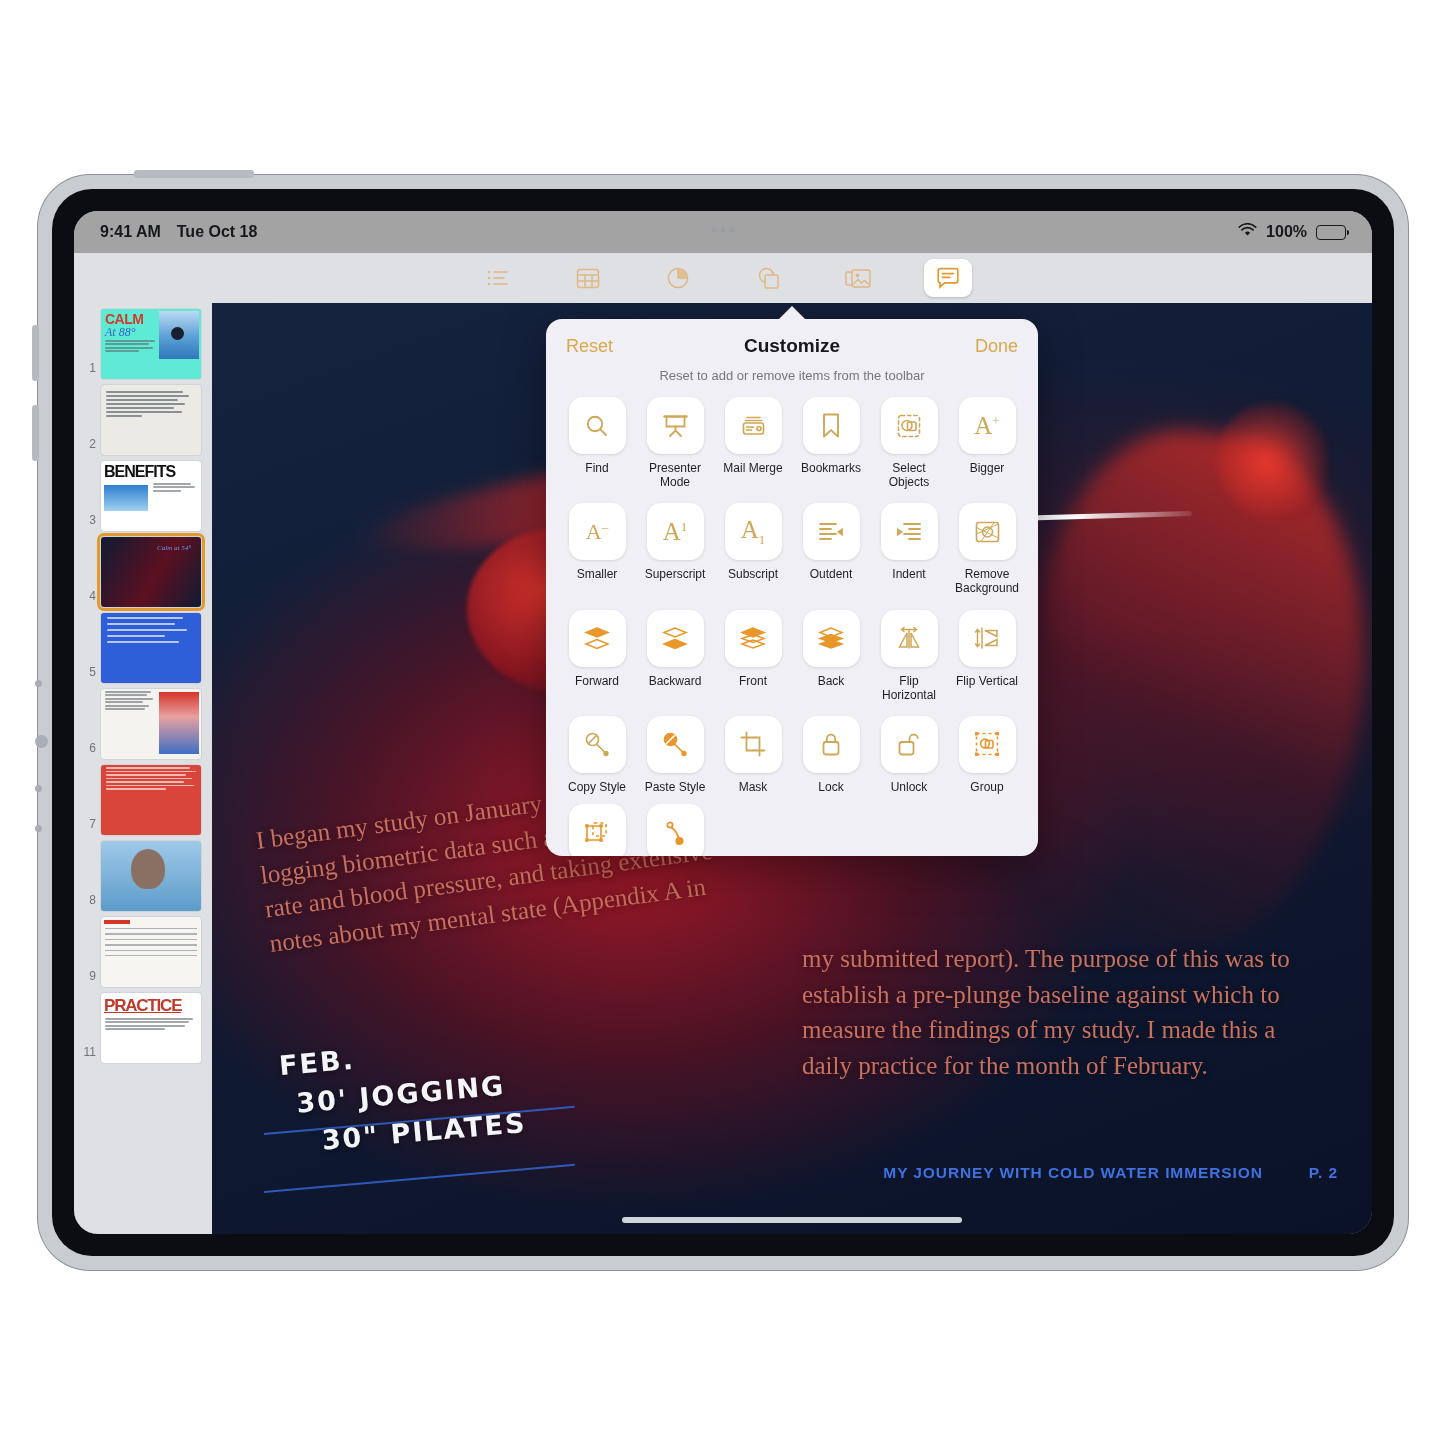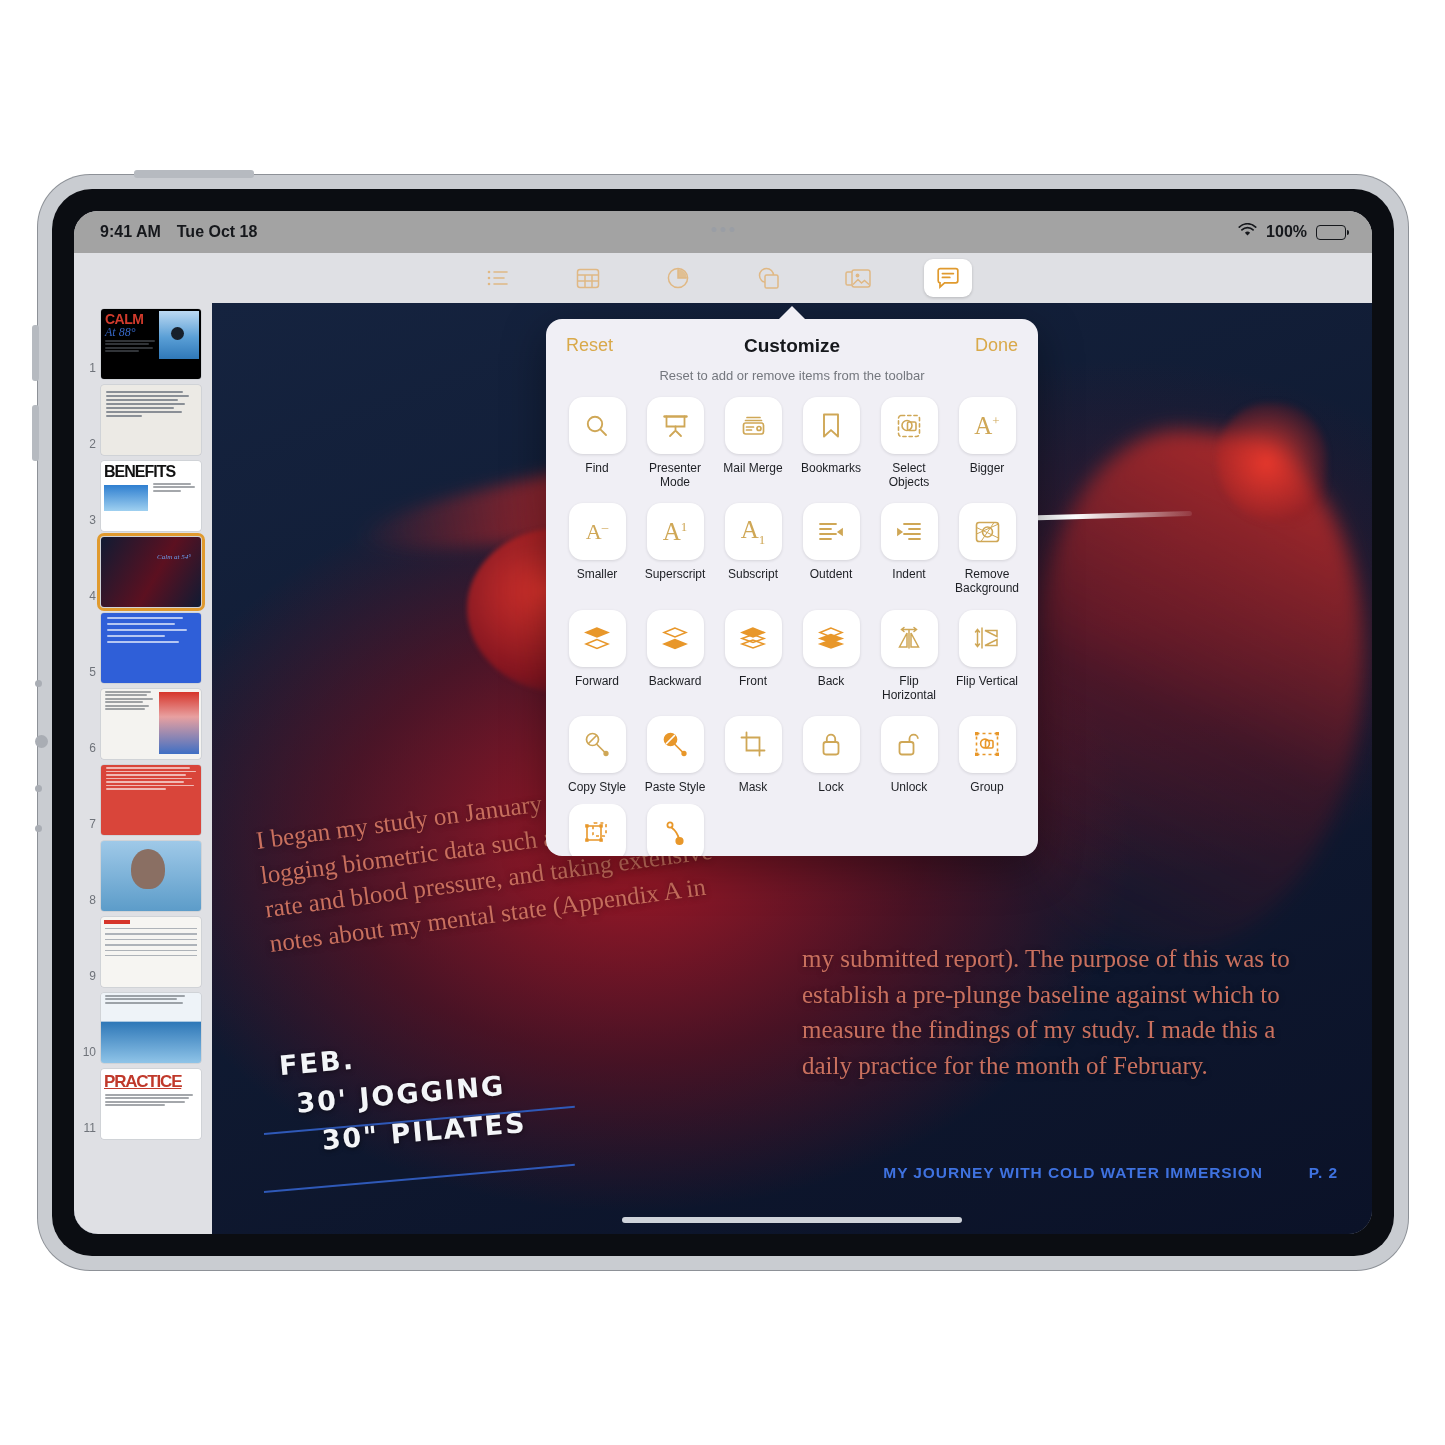--- a/index.html
+++ b/index.html
@@ -90,34 +90,34 @@
   .slide-num { width: 18px; text-align: right; font-size: 12px; color: #6f737a; padding-bottom: 4px; }
   .thumb {
     width: 100px; height: 70px; border-radius: 3px;
     background: #f2f2ef; overflow: hidden; position: relative;
     box-shadow: 0 0 0 0.5px #c2c5ca;
     font-size: 4px; color: #3a3a3a;
   }
   .thumb.sel { outline: 3px solid #e09a2e; outline-offset: 1px; }
 
   
-  .t-calm { background:#000000; }
+  .t-calm { background:#5eead4; }
   .t-calm .hd { font-family:"Liberation Sans",sans-serif; font-weight:bold; color:#d23b2c; font-size:14px; letter-spacing:-.5px; padding:4px 0 0 4px; line-height:.95;}
   .t-calm .hd2 { font-family:"Liberation Serif",serif; font-style:italic; color:#3566c4; font-size:12px; padding-left:4px; line-height:1;}
   .t-calm .ph { position:absolute; right:2px; top:2px; width:40px; height:48px;
     background:linear-gradient(#bcd9f2,#5a9fd6 55%,#2f78b8); }
   .t-calm .ph::after{content:"";position:absolute;left:12px;top:16px;width:13px;height:13px;border-radius:50%;background:#17202c;}
   .scribble { height:2px; background:#5a5f66; margin:1.5px 4px; border-radius:1px; opacity:.55; }
   .t-text { background:#eceae5; padding:6px 5px; }
   .t-text .ln { height:1.6px; background:#8a8f96; margin-bottom:2.4px; border-radius:1px; }
   .t-ben { background:#fff; }
   .t-ben .big { font-weight:bold; font-size:16px; letter-spacing:-1px; color:#111; padding:2px 0 0 3px; }
   .t-ben .img { position:absolute; left:3px; top:24px; width:44px; height:26px; background:linear-gradient(#2f7fd0,#9fd0f0); }
   .t-sel { background:linear-gradient(120deg,#101b33,#5c1020 55%,#101b33); }
-  .t-sel .ttl { font-family:"Liberation Serif",serif; font-style:italic; color:#6d9ff0; font-size:7px; position:absolute; right:10px; top:16px; }
+  .t-sel .ttl { font-family:"Liberation Serif",serif; font-style:italic; color:#6d9ff0; font-size:7px; position:absolute; right:10px; top:7px; }
   .t-blue { background:#2f5fd8; }
   .t-blue .hw { height:2px; background:#cdd9f7; margin:4px 6px; border-radius:1px; opacity:.85; }
   .t-therm { background:#f4f3f0; }
   .t-therm .img { position:absolute; right:2px; top:3px; width:40px; height:62px; background:linear-gradient(#d6352a,#e8a0a0 40%,#3f6fc4); }
   .t-red { background:#d9453a; }
   .t-red .ln { height:1.5px; background:#f0b9b4; margin:2px 5px; border-radius:1px; }
   .t-port { background:linear-gradient(#9fc9e8,#5c9cc9); }
   .t-port .face { position:absolute; left:30px; top:8px; width:34px; height:40px; border-radius:50% 50% 45% 45%; background:#8a6f63; }
   .t-chart { background:#f6f5f2; }
   .t-chart .hl { height:4px; width:26px; background:#d6352a; margin:3px 0 3px 3px; }
@@ -216,21 +216,21 @@
     overflow: hidden;
     z-index: 40;
   }
   #pop-arrow {
     position: absolute; left: 50%; transform: translateX(-50%);
     top: 3px; width: 0; height: 0;
     border-left: 13px solid transparent; border-right: 13px solid transparent;
     border-bottom: 13px solid #f0eff5; z-index: 41;
   }
   #pop-head {
-    display: flex; padding: 16px 20px 2px 20px;
+    display: flex; align-items: center; padding: 16px 20px 2px 20px;
   }
   #pop-title { flex: 1; text-align: center; font-size: 19px; font-weight: bold; color: #16181c; }
   .pop-action { font-size: 18px; color: #d9a94a; width: 62px; }
   .pop-action.right { text-align: right; }
   #pop-sub { text-align: center; font-size: 13px; color: #74777e; padding: 9px 0 14px; }
 
   #grid {
     display: grid; grid-template-columns: repeat(6, 1fr);
     gap: 4px 0; padding: 0 12px 0 12px;
   }
@@ -435,28 +435,20 @@
             <div class="hl"></div>
             <div class="ln"></div>
                 <div class="ln"></div>
                 <div class="ln"></div>
             <div class="ln"></div>
                 <div class="ln"></div>
                 <div class="ln"></div>
           </div>
         </div>
 
-        <div class="slide-row">
-          <div class="slide-num">10</div>
-          <div class="thumb t-water">
-            <div class="scribble" style="width:80px"></div>
-                <div class="scribble" style="width:72px"></div>
-            <div class="scribble" style="width:78px"></div>
-          </div>
-        </div>
 
         <div class="slide-row">
           <div class="slide-num">11</div>
           <div class="thumb t-pract">
             <div class="big">PRACTICE</div>
             <div class="scribble" style="width:88px"></div>
                 <div class="scribble" style="width:84px"></div>
             <div class="scribble" style="width:80px"></div>
                 <div class="scribble" style="width:60px"></div>
           </div>

